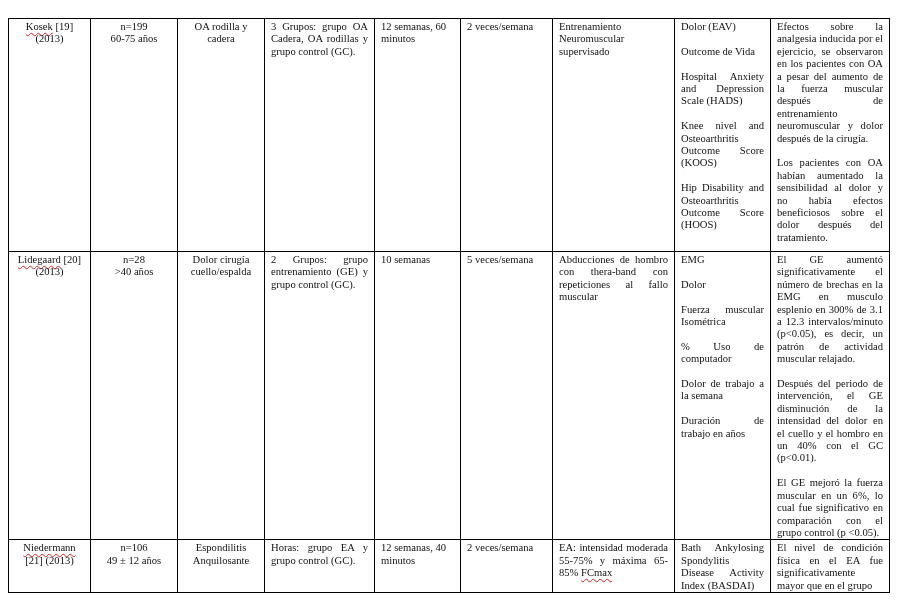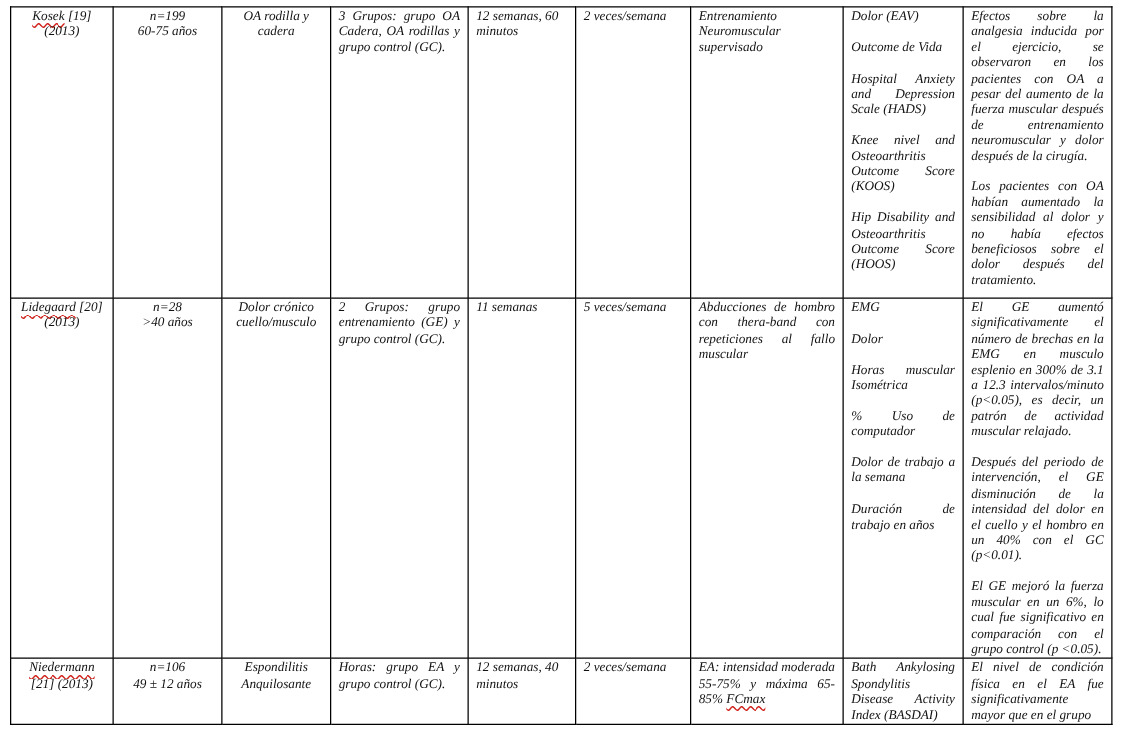--- a/index.html
+++ b/index.html
@@ -1,18 +1,18 @@
 <!DOCTYPE html>
 <html><head>
 <meta charset="utf-8">
 <style>
   html, body { margin:0; padding:0; background:#ffffff; }
   body { width:912px; height:601px; overflow:hidden; position:relative;
          font-family:"Liberation Serif", "DejaVu Serif", serif; font-size:10.6px; color:#111; }
-  table.doc { position:absolute; left:8px; top:5px; border-collapse:collapse; table-layout:fixed;font-style:italic; }
+  table.doc { position:absolute; left:8px; top:18px; border-collapse:collapse; table-layout:fixed; }
   table.doc td { border:1px solid #000; vertical-align:top; padding:2px 6px 0 6px; line-height:12.4px; overflow:hidden; }
   .c { text-align:center; }
   .j { text-align:justify; text-align-last:left; }
   .p { margin:0 0 12.4px 0; }
   .p:last-child { margin-bottom:0; }
   .sq { text-decoration:underline wavy #d0201a; text-decoration-thickness:1px; text-underline-offset:2px; }
   .line { display:block; }
 </style>
 </head>
 <body>
@@ -62,29 +62,29 @@
   <tr style="height:254px">
     <td class="c">
       <span class="sq">Lidegaard</span>
       <span>[20]</span>
       <span class="line">(2013)</span>
     </td>
     <td class="c">
       <span class="line">n=28</span>
       <span class="line">&gt;40 años</span>
     </td>
-    <td class="c">Dolor crónico cuello/musculo</td>
+    <td class="c">Dolor cirugía cuello/espalda</td>
     <td class="j">2 Grupos: grupo entrenamiento (GE) y grupo control (GC).</td>
-    <td>11 semanas</td>
+    <td>10 semanas</td>
     <td>5 veces/semana</td>
     <td class="j">Abducciones de hombro con thera-band con repeticiones al fallo muscular</td>
     <td class="j">
       <div class="p">EMG</div>
       <div class="p">Dolor</div>
-      <div class="p">Horas muscular Isométrica</div>
+      <div class="p">Fuerza muscular Isométrica</div>
       <div class="p">% Uso de computador</div>
       <div class="p">Dolor de trabajo a la semana</div>
       <div class="p">Duración de trabajo en años</div>
     </td>
     <td class="j">
       <div class="p">El GE aumentó significativamente el número de brechas en la EMG en musculo esplenio en 300% de 3.1 a 12.3 intervalos/minuto (p&lt;0.05), es decir, un patrón de actividad muscular relajado.</div>
       <div class="p">Después del periodo de intervención, el GE disminución de la intensidad del dolor en el cuello y el hombro en un 40% con el GC (p&lt;0.01).</div>
       <div class="p">El GE mejoró la fuerza muscular en un 6%, lo cual fue significativo en comparación con el grupo control (p &lt;0.05).</div>
     </td>
   </tr>

